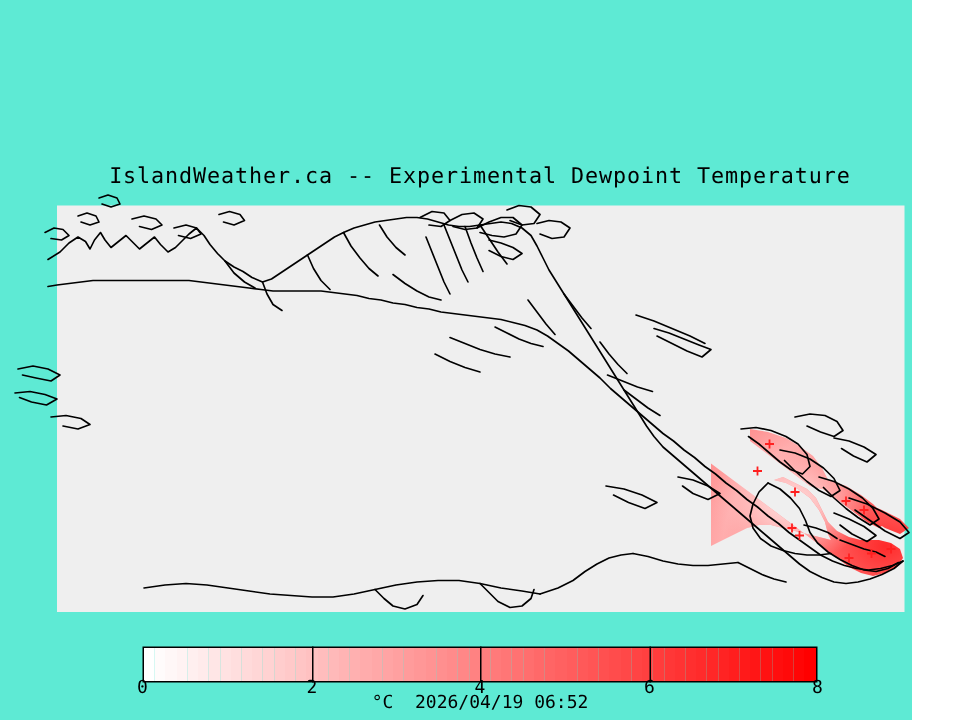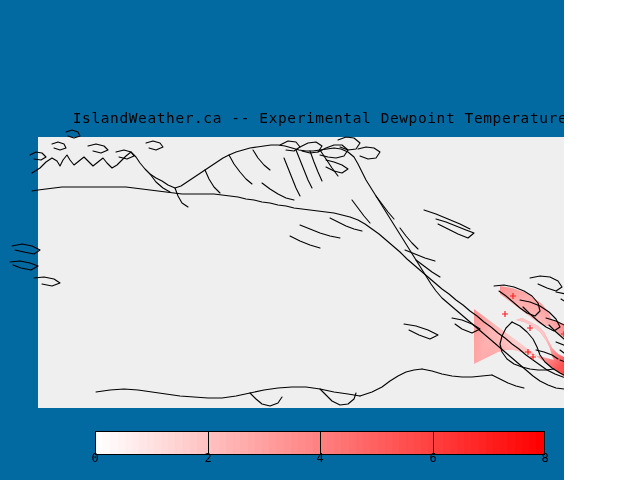--- a/index.html
+++ b/index.html
@@ -3,23 +3,23 @@
 <meta charset="utf-8">
 <title>IslandWeather.ca Dewpoint Temperature Map</title>
 <style>
   html, body {
     margin: 0;
     padding: 0;
     background: #ffffff;
   }
   #page {
     position: relative;
-    width: 564px;
+    width: 608px;
     height: 480px;
-    background: #0369a1;
+    background: #5eead4;
     overflow: hidden;
     font-family: "DejaVu Sans Mono", "Liberation Mono", monospace;
   }
 
   
   #map-title {
     position: absolute;
     left: 0;
     top: 110px;
     width: 640px;
@@ -382,14 +382,15 @@
       <div class="cb-divider" style="left: 225px;"></div>
       <div class="cb-divider" style="left: 338px;"></div>
     </div>
   <div id="colorbar-ticklabels">
       <div class="cb-tick-label" style="left: 0px;">0</div>
       <div class="cb-tick-label" style="left: 113px;">2</div>
       <div class="cb-tick-label" style="left: 225px;">4</div>
       <div class="cb-tick-label" style="left: 338px;">6</div>
       <div class="cb-tick-label" style="left: 450px;">8</div>
     </div>
+  <div id="colorbar-caption">°C  2026/04/19 06:52</div>
 
 </div>
 
 </body></html>

